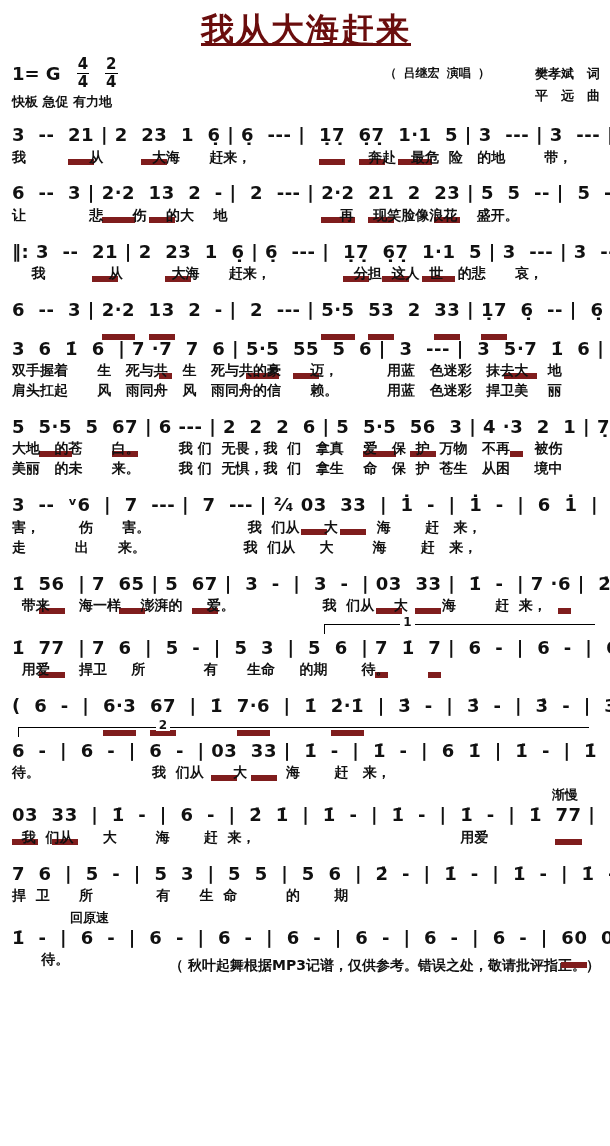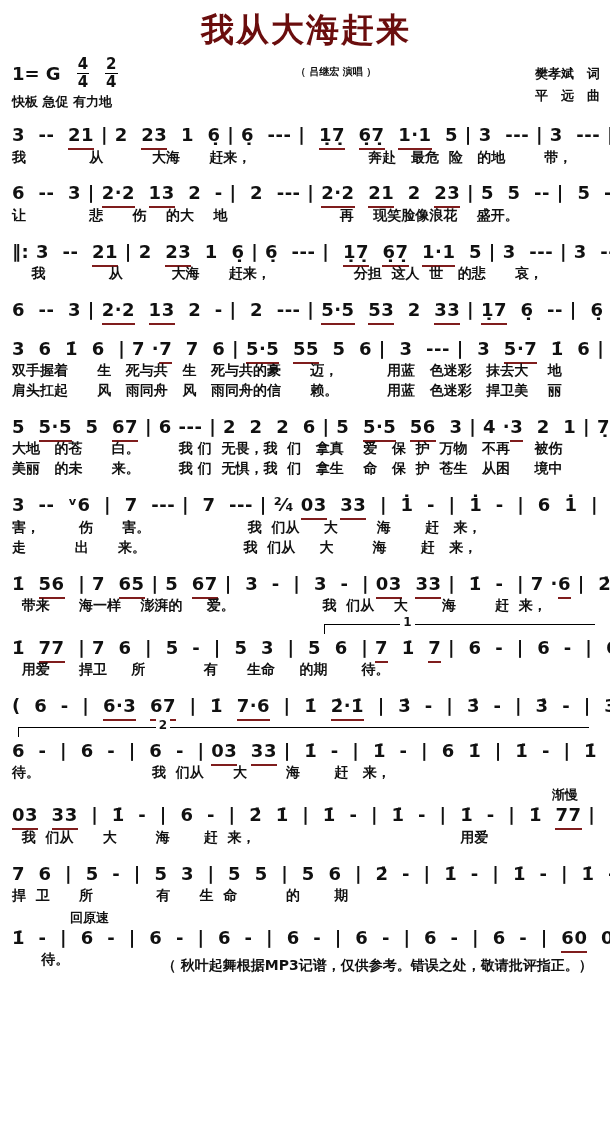--- a/index.html
+++ b/index.html
@@ -5,40 +5,40 @@
   html,body{margin:0;padding:0;}
   body{
     width:610px;height:1146px;overflow:hidden;box-sizing:border-box;
     background:#ffffff;color:#111;
     font-family:"DejaVu Sans","Liberation Sans",sans-serif;
     padding:6px 10px 0 12px;
   }
   .sheet{width:100%;height:100%;}
   h1.title{
     text-align:center;font-size:33px;font-weight:bold;
-    margin:2px 0 4px 0;letter-spacing:2px;
+    margin:2px 0 4px 0;letter-spacing:2px;text-decoration:underline;
   }
   .meta-row{display:flex;align-items:flex-start;margin-bottom:2px;}
   .meta-left{width:170px;}
-  .meta-center{flex:1;text-align:center;font-size:10px;font-weight:bold;padding-top:8px;}
+  .meta-center{flex:1;text-align:right;font-size:12px;font-weight:bold;padding-top:8px;font-family:Liberation Mono, monospace;}
   .meta-right{width:110px;text-align:right;font-size:13px;font-weight:bold;line-height:1.7;padding-top:6px;}
   .keyrow{font-size:18px;font-weight:bold;display:flex;align-items:center;gap:16px;text-align:center;}
   .ts{display:inline-flex;flex-direction:column;align-items:center;line-height:1;font-size:15px;font-weight:bold;}
   .ts .num{border-bottom:1.5px solid #000;padding:0 1px 1px 1px;}
   .ts .den{padding-top:1px;}
   .tempo-text{font-size:13px;font-weight:bold;margin-top:3px;}
   .prelude{font-size:13px;font-weight:bold;margin-top:2px;}
   .score{margin-top:4px;}
   .system{position:relative;margin-bottom:7px;padding-top:9px;}
   .system.pad-extra{padding-top:15px;}
   .notation{
     font-size:18px;font-weight:bold;white-space:pre;letter-spacing:.5px;
     line-height:1.25;
   }
-  .beam{border-bottom:2px solid #7f1d1d;padding-bottom:3px;}
+  .beam{border-bottom:6px solid #7f1d1d;padding-bottom:14px;}
   .lyrics-row{
     font-size:14px;font-weight:bold;white-space:pre;line-height:1.35;margin-top:1px;
   }
   .volta{
     position:absolute;top:2px;height:9px;
     border-top:1.5px solid #000;border-left:1.5px solid #000;
   }
   .volta .lbl{
     position:absolute;top:-9px;left:28%;background:#fff;
     font-size:12px;font-weight:bold;padding:0 3px;line-height:1;
@@ -142,16 +142,16 @@
         <div class="lyrics-row">捍  卫      所             有      生  命          的       期</div>
       </div>
       <div class="system pad-extra">
         <div class="anno side-left">回原速</div>
         <div class="notation">1̇  -  |  6  -  |  6  -  |  6  -  |  6  -  |  6  -  |  6  -  |  6  -  |  <span class="beam">60</span>  0  ‖</div>
         <div class="lyrics-row">      待。</div>
       </div>
     </div>
 
   <div class="footnote-holder">
-      <div class="lyrics-row" style="margin-top: -20px; padding-left: 150px;">（ 秋叶起舞根据MP3记谱，仅供参考。错误之处，敬请批评指正。）</div>
+      <div class="lyrics-row" style="margin-top: -20px; padding-left: 150px; text-align: right;">（ 秋叶起舞根据MP3记谱，仅供参考。错误之处，敬请批评指正。）</div>
     </div>
 
 </div>
 
 </body></html>

